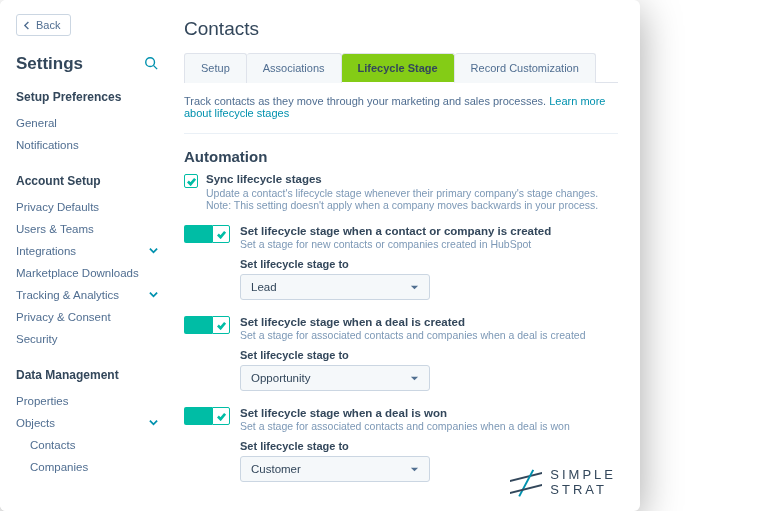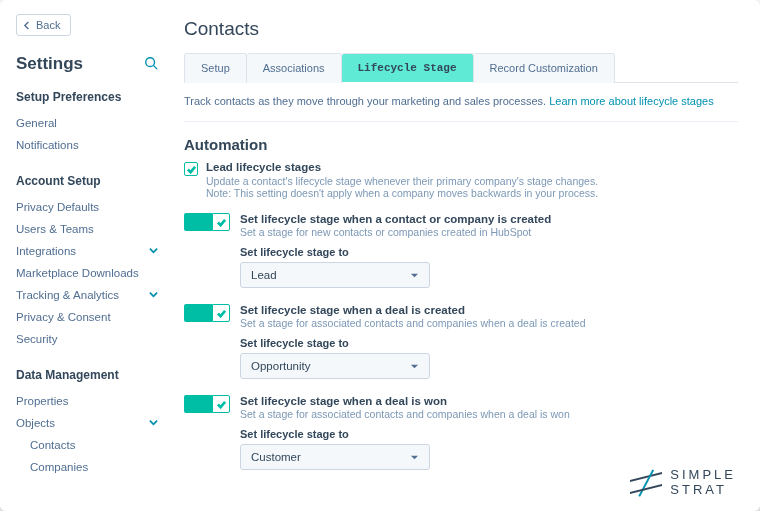--- a/index.html
+++ b/index.html
@@ -3,21 +3,21 @@
 <meta charset="utf-8">
 <style>
   * { box-sizing: border-box; margin: 0; padding: 0; }
   body {
     font-family: -apple-system, BlinkMacSystemFont, "Segoe UI", Helvetica, Arial, sans-serif;
     background: #fff;
     color: #33475b;
     font-size: 12px;
   }
   .frame {
-    width: 760px;
+    width: 640px;
     height: 511px;
     margin: 0;
     position: relative;
     box-shadow: 0 10px 40px rgba(0,0,0,0.35);
     border-radius: 6px;
     background:#fff;
     overflow: hidden;
     display: flex;
   }
   .sidebar {
@@ -53,21 +53,21 @@
   .page-title { font-size:19px; font-weight:400; color:#33475b; margin-bottom:12px;}
   .tabs { display:flex; border-bottom:1px solid #dfe3eb; }
   .tab {
     padding:8px 16px; font-size:11px; color:#506e91;
     border:1px solid transparent; border-bottom:none;
     background:#f5f8fa; margin-right:0px; cursor:pointer;
     border-color:#dfe3eb; position:relative; top:1px;
     border-radius:3px 3px 0 0;
   }
   .tab + .tab { border-left:none;}
-  .tab.active { background:#5eead4; font-weight:600; color:#33475b; border-bottom:1px solid #fff;font-family:Liberation Mono, monospace;}
+  .tab.active { background:#84cc16; font-weight:600; color:#33475b; border-bottom:1px solid #fff;}
   .desc-row { font-size:11px; color:#506e91; padding:12px 0 14px 0; border-bottom:1px solid #eaf0f6;}
   .desc-row a { color:#0091ae; text-decoration:none; font-weight:500;}
   .section-h { font-size:15px; font-weight:700; color:#33475b; margin:14px 0 8px 0;}
   .checkbox-row { display:flex; align-items:flex-start; gap:8px; margin-bottom:14px;}
   .chk {
     width:14px; height:14px; border:1.5px solid #00bda5; border-radius:2px;
     display:flex; align-items:center; justify-content:center; flex-shrink:0;
     margin-top:1px; cursor:pointer; background:#fff;
   }
   .chk svg { width:9px; height:9px; stroke:#00bda5; stroke-width:3; fill:none;}
@@ -214,21 +214,21 @@
 
     <div class="section-h">Automation</div>
 
     <div class="checkbox-row">
       <div class="chk">
         <svg viewBox="0 0 10 10">
             <path d="M1 5 L4 8 L9 2"></path>
           </svg>
       </div>
       <div>
-        <div class="chk-label">Lead lifecycle stages</div>
+        <div class="chk-label">Sync lifecycle stages</div>
         <div class="chk-help">Update a contact's lifecycle stage whenever their primary company's stage changes. Note: This setting doesn't apply when a company moves backwards in your process.</div>
       </div>
     </div>
 
     <div class="block">
       <div class="toggle-wrap">
         <div class="toggle"></div>
         <div class="toggle-chk">
             <svg viewBox="0 0 10 10">
               <path d="M1 5 L4 8 L9 2"></path>

